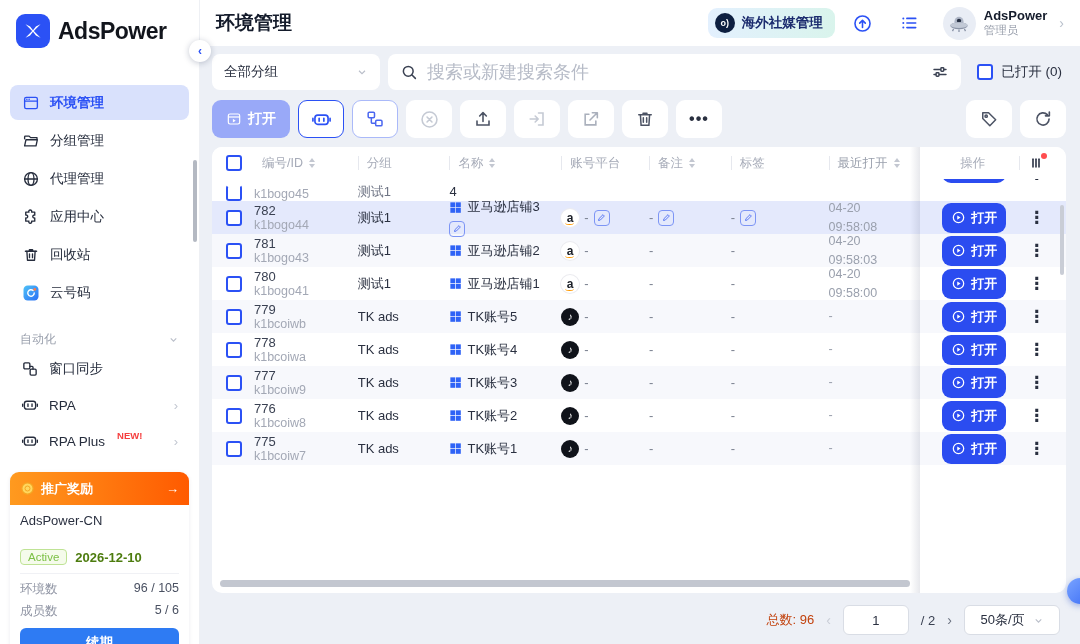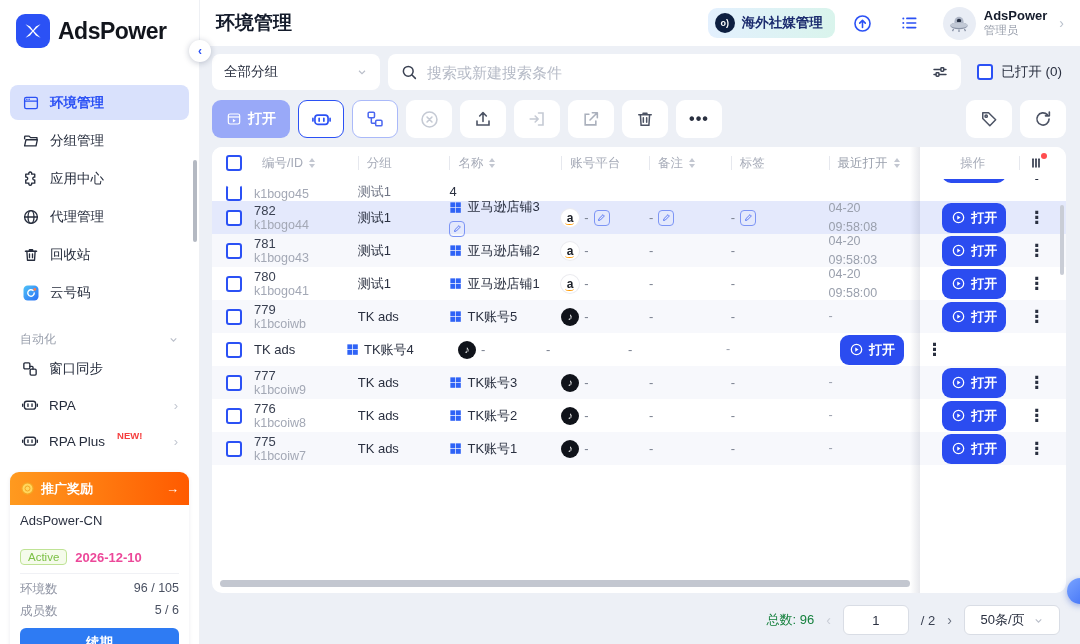--- a/index.html
+++ b/index.html
@@ -25,21 +25,21 @@
   .chev-r { color:#c2c7d1; font-size:13px; }
   .new-badge { color:#f53f3f; font-size:9.5px; font-weight:800; position:relative; top:-6px; margin-left:2px; }
   .side-scrollthumb { position:absolute; right:2px; top:160px; width:4px; height:82px; border-radius:2px; background:#9ba1ae; opacity:.75; }
   .promo { margin:12px 10px 0; border-radius:9px; box-shadow:0 1px 4px rgba(20,30,70,.08); }
   .promo-banner { height:33px; border-radius:9px 9px 0 0; background:linear-gradient(90deg,#ff9a1f,#ff5a00); display:flex; align-items:center; gap:6px; padding:0 10px; color:#fff; font-weight:800; font-size:13px; cursor:pointer; }
   .promo-banner .arrow { margin-left:auto; font-weight:700; }
   .promo-body { background:#fff; border-radius:0 0 9px 9px; padding:8px 10px 10px; }
   .plan-name { font-size:13px; color:#2a3040; margin-bottom:21px; }
   .plan-row { display:flex; align-items:center; gap:8px; margin-bottom:8px; }
   .active-badge { font-size:11.5px; color:#7cc045; border:1px solid #bfe395; background:#f5fbeb; border-radius:4px; padding:1px 7px; }
-  .expiry { color:#ec4899; font-weight:700; font-size:13px; }
+  .expiry { color:#4d7c0f; font-weight:700; font-size:13px; }
   .promo-div { height:1px; background:#f0f1f5; margin:2px 0 7px; }
   .stat-row { display:flex; justify-content:space-between; font-size:12.5px; color:#8f94a3; margin-bottom:5px; }
   .stat-row b { color:#4a5162; font-weight:400; }
   .renew-btn { width:100%; height:29px; border:none; border-radius:6px; background:#2e7bf3; color:#fff; font-size:13.5px; font-weight:700; cursor:pointer; margin-top:3px; }
   .collapse-btn { position:absolute; left:189px; top:40px; width:22px; height:22px; border-radius:50%; background:#fff; box-shadow:0 1px 6px rgba(20,30,70,.25); color:#2b51f5; font-size:12px; font-weight:700; display:flex; align-items:center; justify-content:center; z-index:30; cursor:pointer; }
 
   
   .main { flex:1; display:flex; flex-direction:column; min-width:0; position:relative; }
   .top-header { height:46px; background:#fff; display:flex; align-items:center; padding:0 12px 0 16px; gap:10px; }
   .page-title { font-size:19px; font-weight:800; color:#141b2b; margin-right:auto; }
@@ -50,21 +50,21 @@
   .profile { display:flex; align-items:center; gap:8px; padding:4px 4px 4px 6px; border-radius:9px; cursor:pointer; }
   .avatar { width:33px; height:33px; border-radius:50%; background:#e9edf5; display:flex; align-items:center; justify-content:center; overflow:hidden; }
   .pname { font-size:13px; font-weight:800; color:#141b2b; line-height:1.15; }
   .prole { font-size:11.5px; color:#9aa0ad; line-height:1.15; }
   .pchev { color:#b9c0cc; font-size:14px; margin-left:4px; }
 
   .filter-row { display:flex; align-items:center; gap:8px; padding:8px 14px 6px 12px; }
   .group-dd { width:168px; height:36px; background:#fff; border-radius:8px; display:flex; align-items:center; padding:0 12px; font-size:13.5px; color:#2a3040; cursor:pointer; }
   .group-dd .dd-chev { margin-left:auto; color:#b9bec9; }
   .search-box { flex:1; height:36px; background:#fff; border-radius:8px; display:flex; align-items:center; padding:0 12px; gap:9px; }
-  .search-box input { border:none; outline:none; flex:1; font-size:15px; font-family:inherit; color:#2a3040; background:transparent; }
+  .search-box input { border:none; outline:none; flex:1; font-size:18px; font-family:inherit; color:#2a3040; background:transparent; }
   .search-box input::placeholder { color:#b6bbc7; }
   .opened-filter { display:flex; align-items:center; gap:8px; padding:0 4px 0 8px; cursor:pointer; }
   .cb { width:16px; height:16px; border:2px solid #2b51f5; border-radius:3px; background:#fff; flex:0 0 16px; }
   .opened-filter label { font-size:13.5px; color:#2a3040; cursor:pointer; }
 
   .toolbar { display:flex; align-items:center; gap:8px; padding:4px 14px 9px 12px; }
   .tb-open { width:78px; height:38px; border:none; border-radius:9px; background:#99a9f8; color:#fff; font-size:14px; font-weight:700; display:flex; align-items:center; justify-content:center; gap:6px; cursor:default; }
   .tb-sq { width:46px; height:38px; border-radius:9px; background:#fff; border:none; display:flex; align-items:center; justify-content:center; cursor:pointer; }
   .tb-sq.bord-strong { border:1.5px solid #2b51f5; color:#2b51f5; }
   .tb-sq.bord-soft { border:1.5px solid #aab9f9; color:#4a66f0; }
@@ -112,21 +112,21 @@
   .open-btn { height:30px; width:64px; border:none; border-radius:9px; background:#2b4cf0; color:#fff; font-size:13px; font-weight:700; display:flex; align-items:center; justify-content:center; gap:5px; cursor:pointer; }
   .kebab { color:#2a3040; font-size:17px; font-weight:700; cursor:pointer; line-height:1; }
   .col-shadow { position:absolute; top:0; bottom:0; right:146px; width:10px; background:linear-gradient(to left, rgba(25,35,75,.10), rgba(25,35,75,0)); pointer-events:none; z-index:7; }
   .hscroll { position:absolute; left:8px; right:156px; bottom:6px; height:7px; border-radius:4px; background:#c3c7d0; z-index:8; cursor:pointer; }
   .vscroll { position:absolute; right:2px; top:58px; width:4px; height:70px; border-radius:2px; background:#c9cdd6; z-index:8; cursor:pointer; }
   .cols-icon { position:relative; display:inline-flex; cursor:pointer; }
   .red-dot { position:absolute; top:-2px; right:-3px; width:6px; height:6px; border-radius:50%; background:#ff4d4f; }
 
   
   .pager { display:flex; align-items:center; justify-content:flex-end; gap:12px; padding:12px 20px 0 0; }
-  .pg-total { color:#15803d; font-size:13px; }
+  .pg-total { color:#c2410c; font-size:13px; }
   .pg-chev { font-size:14px; cursor:pointer; }
   .pg-chev.dis { color:#c9cdd6; cursor:default; }
   .pg-chev.en { color:#6b7280; }
   .pg-input { width:66px; height:30px; border:1px solid #d9dde5; border-radius:6px; text-align:center; font-size:13px; color:#2a3040; outline:none; background:#fff; font-family:inherit; }
   .pg-of { color:#3a4152; font-size:13px; }
   .pg-size { width:96px; height:30px; border:1px solid #d9dde5; border-radius:6px; background:#fff; display:flex; align-items:center; justify-content:center; gap:8px; font-size:13px; color:#2a3040; cursor:pointer; }
   .pg-size .dd-chev { color:#b9bec9; }
   .float-bubble { position:absolute; right:-13px; top:578px; width:26px; height:26px; border-radius:50%; background:linear-gradient(135deg,#7aa4ff,#3b6df6); box-shadow:0 2px 6px rgba(40,80,200,.4); z-index:20; cursor:pointer; }
   svg { display:block; }
 </style>
@@ -170,34 +170,34 @@
           <svg width="18" height="18" viewBox="0 0 24 24" fill="none" stroke="currentColor" stroke-width="1.8" stroke-linecap="round" stroke-linejoin="round">
             <path d="M3.5 9V6.5a1 1 0 0 1 1-1h5l2 2h8.5V9"></path>
             <path d="M5.3 10.3h15.2l-1.8 8.2H3.5l1.8-8.2z"></path>
           </svg>
         </span>
    <span>分组管理</span>
  </div>
  <div class="nav-item">
    <span class="nico">
           <svg width="18" height="18" viewBox="0 0 24 24" fill="none" stroke="currentColor" stroke-width="1.8" stroke-linecap="round" stroke-linejoin="round">
-            <path d="M5 9.5V5.5h4.2a2 2 0 1 1 3.6 0H17v4a2 2 0 1 0 0 3.8v4.2h-4.2a2 2 0 1 1-3.6 0H5v-4.2a2 2 0 1 0 0-3.8z"></path>
+            <circle cx="12" cy="12" r="8.5"></circle>
+            <ellipse cx="12" cy="12" rx="4" ry="8.5"></ellipse>
+            <path d="M3.5 12h17"></path>
           </svg>
         </span>
-   <span>应用中心</span>
+   <span>代理管理</span>
  </div>
  <div class="nav-item">
    <span class="nico">
           <svg width="18" height="18" viewBox="0 0 24 24" fill="none" stroke="currentColor" stroke-width="1.8" stroke-linecap="round" stroke-linejoin="round">
-            <circle cx="12" cy="12" r="8.5"></circle>
-            <ellipse cx="12" cy="12" rx="4" ry="8.5"></ellipse>
-            <path d="M3.5 12h17"></path>
+            <path d="M5 9.5V5.5h4.2a2 2 0 1 1 3.6 0H17v4a2 2 0 1 0 0 3.8v4.2h-4.2a2 2 0 1 1-3.6 0H5v-4.2a2 2 0 1 0 0-3.8z"></path>
           </svg>
         </span>
-   <span>代理管理</span>
+   <span>应用中心</span>
  </div>
  <div class="nav-item">
    <span class="nico">
           <svg width="18" height="18" viewBox="0 0 24 24" fill="none" stroke="currentColor" stroke-width="1.8" stroke-linecap="round" stroke-linejoin="round">
             <path d="M4.5 7h15M9.3 7l.6-2h4.2l.6 2"></path>
             <path d="M6.5 7l.8 12h9.4L17.5 7"></path>
             <path d="M10 10.5v5M14 10.5v5"></path>
           </svg>
         </span>
    <span>回收站</span>
@@ -746,20 +746,24 @@
               </svg>
               <span>打开</span>
             </button>
      <span class="kebab">⋮</span>
    </div>
   </div>
         <div class="trow">
    <div class="c c-check">
             <span class="cb"></span>
           </div>
+   <div class="c c-id">
+     <span class="id-num">778</span>
+     <span class="id-code">k1bcoiwa</span>
+   </div>
    <div class="c c-group">
             <span>TK ads</span>
           </div>
    <div class="c c-name">
             <span class="winlogo">
               <svg width="13" height="13" viewBox="0 0 24 24">
                 <g fill="#2f63f6">
                   <rect x="2.5" y="2.5" width="9" height="9"></rect>
                   <rect x="12.8" y="2.5" width="9" height="9"></rect>
                   <rect x="2.5" y="12.8" width="9" height="9"></rect>

